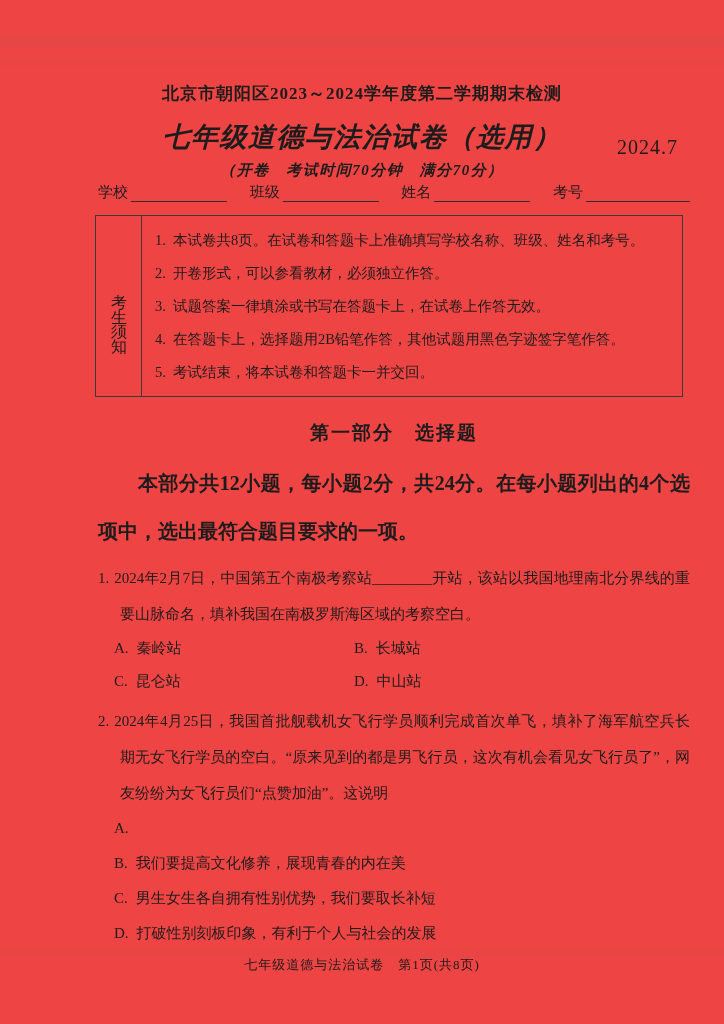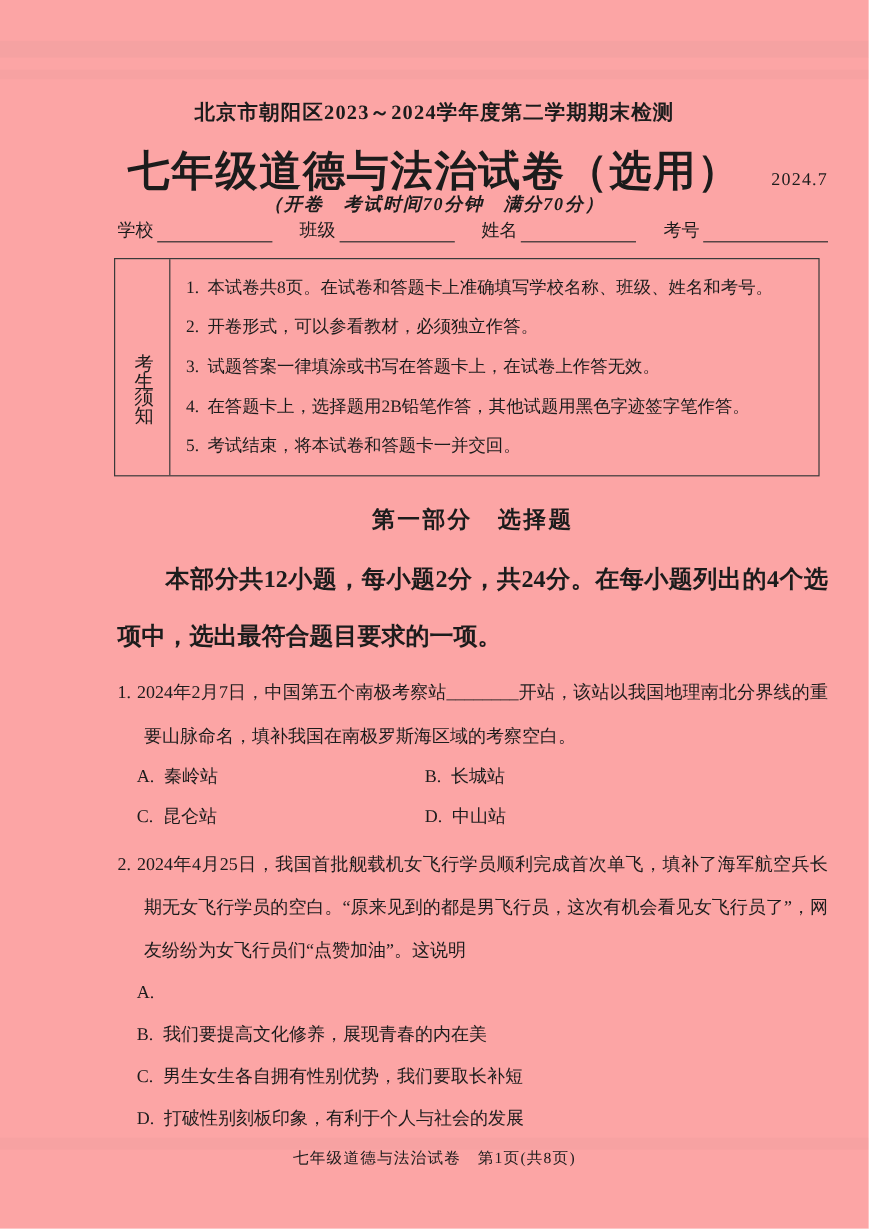--- a/index.html
+++ b/index.html
@@ -1,36 +1,36 @@
 <!DOCTYPE html>
 <html lang="zh"><head>
 <meta charset="utf-8">
 <style>
   html,body{margin:0;padding:0;background:#ffffff;}
   .page{
     position:relative;
     width:724px;height:1024px;
-    background:#fca5a5;
+    background:#ef4444;
     font-family:"Liberation Serif","DejaVu Serif",serif;
     color:#1c1c1c;
     overflow:hidden;
   }
   .streak{position:absolute;left:0;width:100%;pointer-events:none;}
   .streak.s1{top:34px;height:14px;background:rgba(110,110,110,0.05);}
   .streak.s2{top:58px;height:8px;background:rgba(110,110,110,0.03);}
   .streak.s3{top:948px;height:10px;background:rgba(110,110,110,0.03);}
 
   .header{text-align:center;}
   .session-line{
     padding-top:82px;
     font-size:17px;font-weight:bold;letter-spacing:1px;
   }
   .title-row{position:relative;margin-top:14px;height:42px;}
-  .paper-title{font-size:35px;font-weight:bold;letter-spacing:1.5px;}
-  .exam-date{position:absolute;right:34px;bottom:2px;font-size:15px;letter-spacing:1px;}
+  .paper-title{font-size:27px;font-weight:bold;letter-spacing:1.5px;font-style:italic;}
+  .exam-date{position:absolute;right:46px;bottom:2px;font-size:20px;letter-spacing:1px;}
   .exam-info{margin-top:0;font-size:15px;font-weight:bold;font-style:italic;letter-spacing:1.5px;}
 
   .content{padding:0 34px 0 98px;}
 
   .fields-row{display:flex;justify-content:space-between;margin-top:3px;font-size:15px;}
   .field{display:flex;align-items:flex-end;}
   .field-line{display:inline-block;width:96px;height:1.15em;margin-left:3px;border-bottom:1px solid #2e2e2e;}
   .field:last-child .field-line{width:104px;}
 
   .notice-box{

